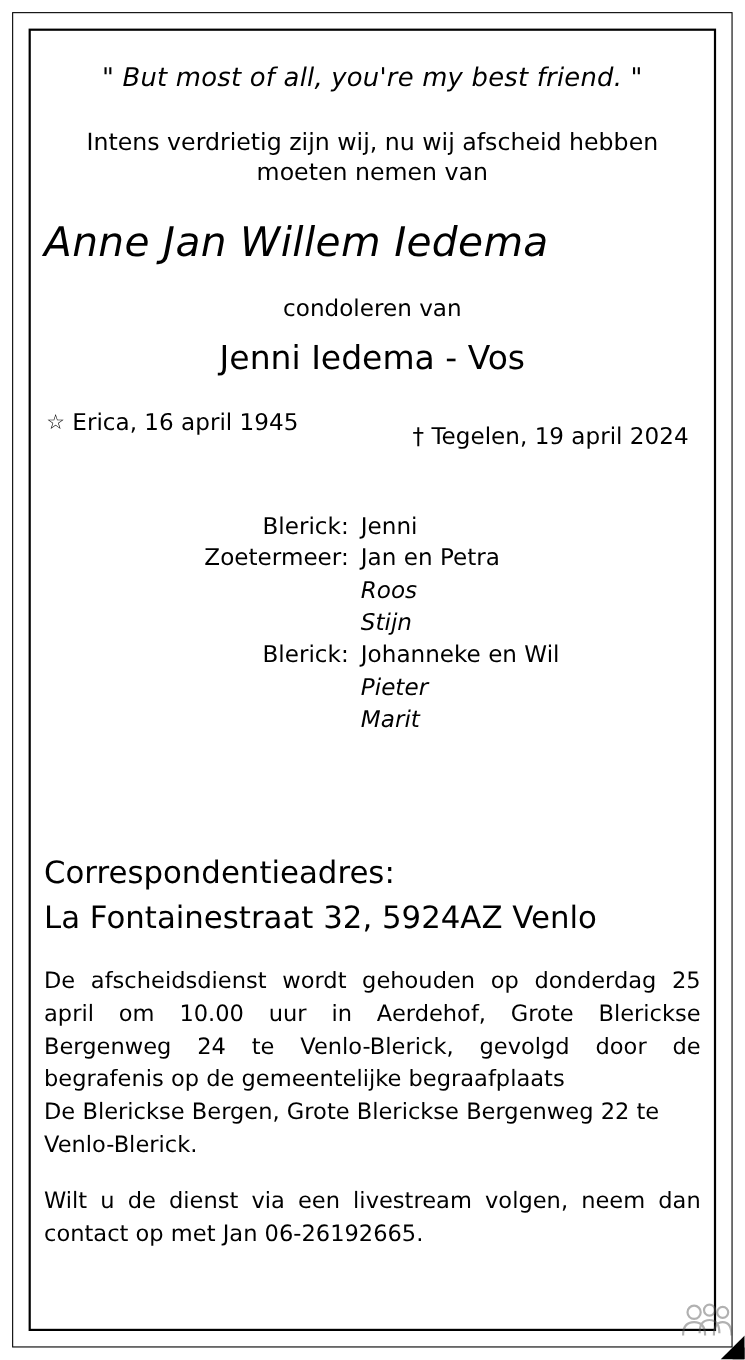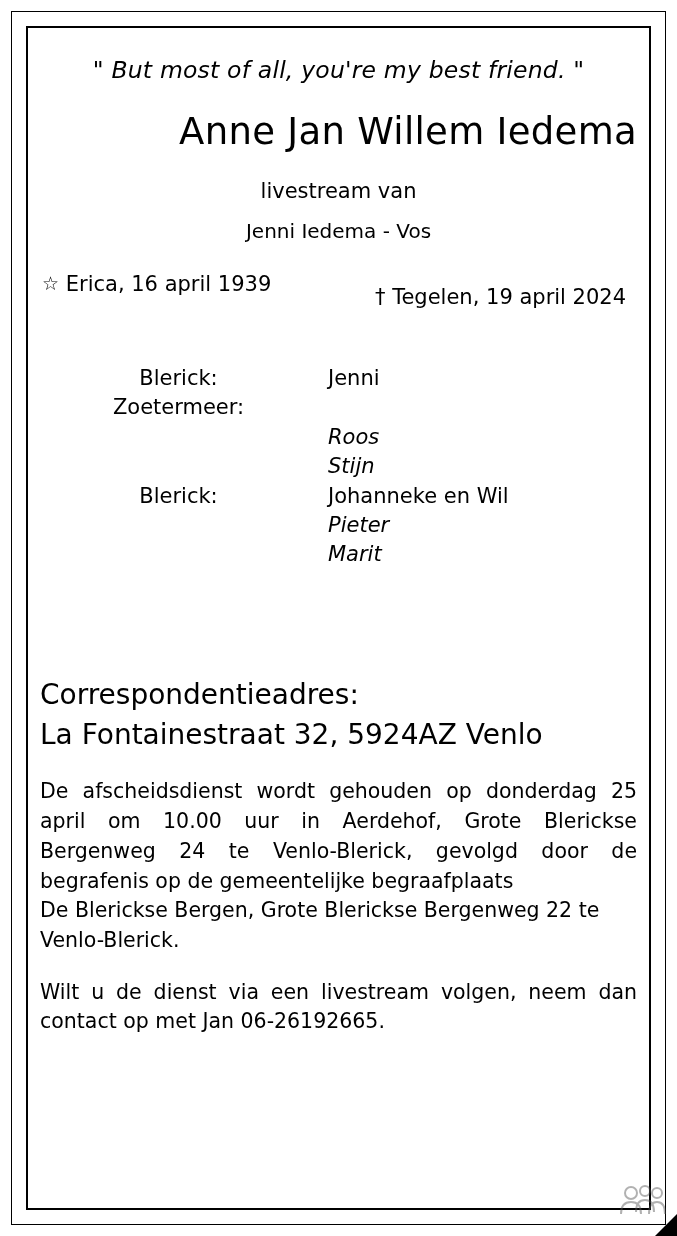--- a/index.html
+++ b/index.html
@@ -55,36 +55,37 @@
   }
 
   .intro {
     text-align: center;
     font-size: 21.5px;
     line-height: 1.32;
     margin-top: 32px;
   }
 
   .name {
-    text-align: right;
+    text-align: left;
     font-size: 37px;
     margin-top: 26px;
     letter-spacing: 0.3px;
     white-space: nowrap;
+    font-style: italic;
   }
 
   .relation {
     text-align: center;
     font-size: 21px;
     margin-top: 26px;
   }
 
   .spouse {
     text-align: center;
-    font-size: 20px;
+    font-size: 30px;
     margin-top: 16px;
   }
 
   .dates {
     position: relative;
     margin-top: 29px;
     height: 30px;
     font-size: 21px;
   }
   .dates .birth {
@@ -105,21 +106,21 @@
   .family {
     margin-top: 62px;
     font-size: 21px;
   }
   .family-row {
     display: flex;
     line-height: 1.40;
   }
   .family-place {
     width: 288px;
-    text-align: center;
+    text-align: right;
     padding-right: 11px;
     white-space: nowrap;
   }
   .family-names {
     flex: 1;
     white-space: nowrap;
   }
   .family-names.italic { font-style: italic; }
 
   .corr {
@@ -161,45 +162,50 @@
 <body>
 
 <div class="page">
   <div class="frame-outer"></div>
   <div class="frame-inner"></div>
 
   <div class="content">
 
     <div class="quote">" But most of all, you're my best friend. "</div>
 
+    <div class="intro">
+      <div>Intens verdrietig zijn wij, nu wij afscheid hebben</div>
+      <div>moeten nemen van</div>
+    </div>
 
     <div class="name">Anne Jan Willem Iedema</div>
 
-    <div class="relation">livestream van</div>
+    <div class="relation">condoleren van</div>
 
     <div class="spouse">Jenni Iedema - Vos</div>
 
     <div class="dates">
       <div class="birth">
         <span class="star-icon">☆</span>
-        <span>Erica, 16 april 1939</span>
+        <span>Erica, 16 april 1945</span>
       </div>
       <div class="death">
         <span class="cross-icon">†</span>
         <span>Tegelen, 19 april 2024</span>
       </div>
     </div>
 
     <div class="family">
       <div class="family-row">
         <div class="family-place">Blerick:</div>
         <div class="family-names">Jenni</div>
       </div>
       <div class="family-row">
         <div class="family-place">Zoetermeer:</div>
+        <div class="family-names">Jan en Petra</div>
       </div>
       <div class="family-row">
         <div class="family-place"></div>
         <div class="family-names italic">Roos</div>
       </div>
       <div class="family-row">
         <div class="family-place"></div>
         <div class="family-names italic">Stijn</div>
       </div>
       <div class="family-row">

